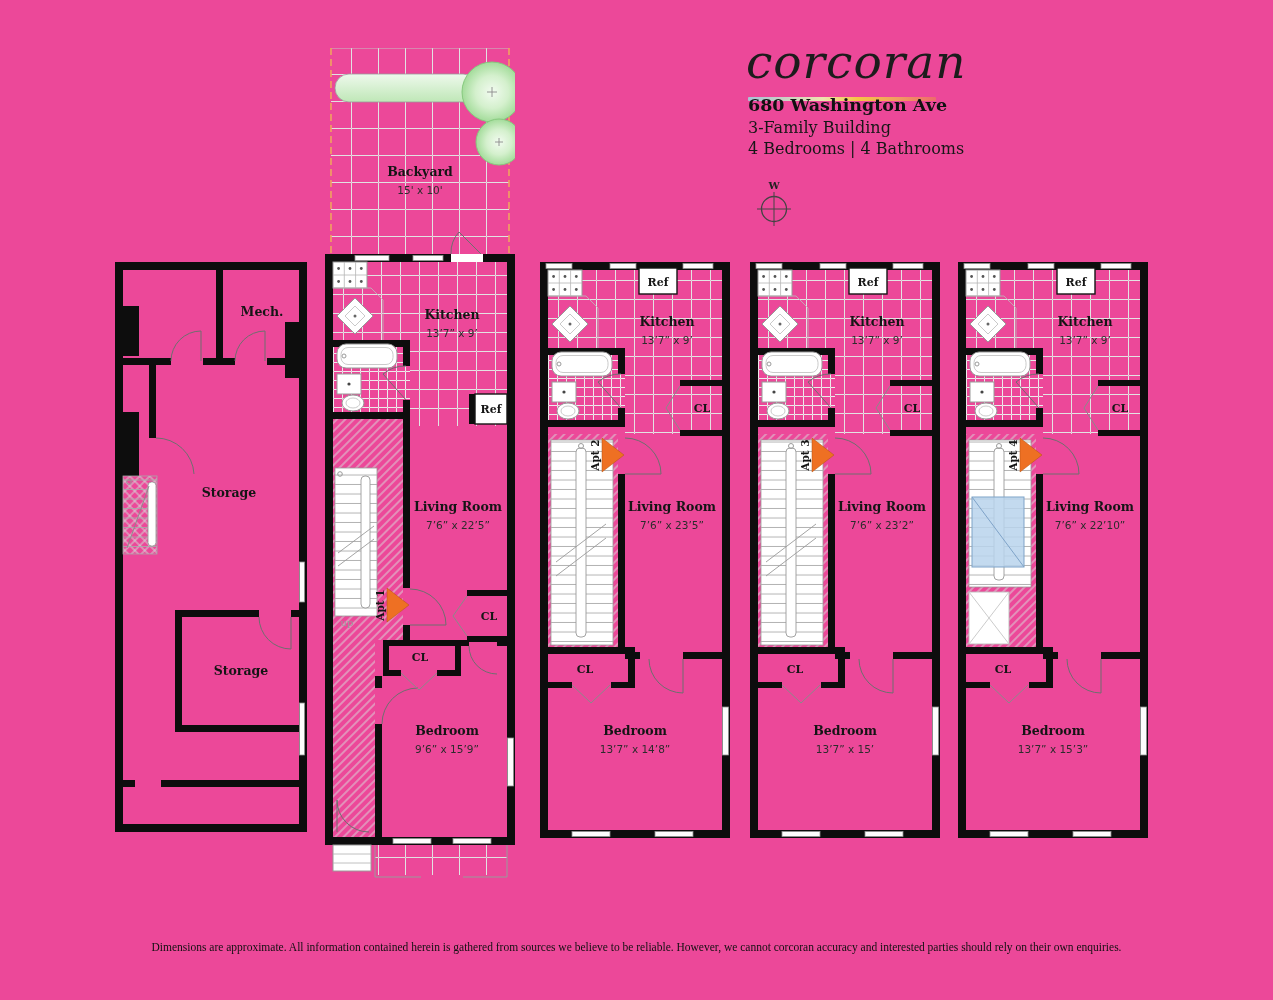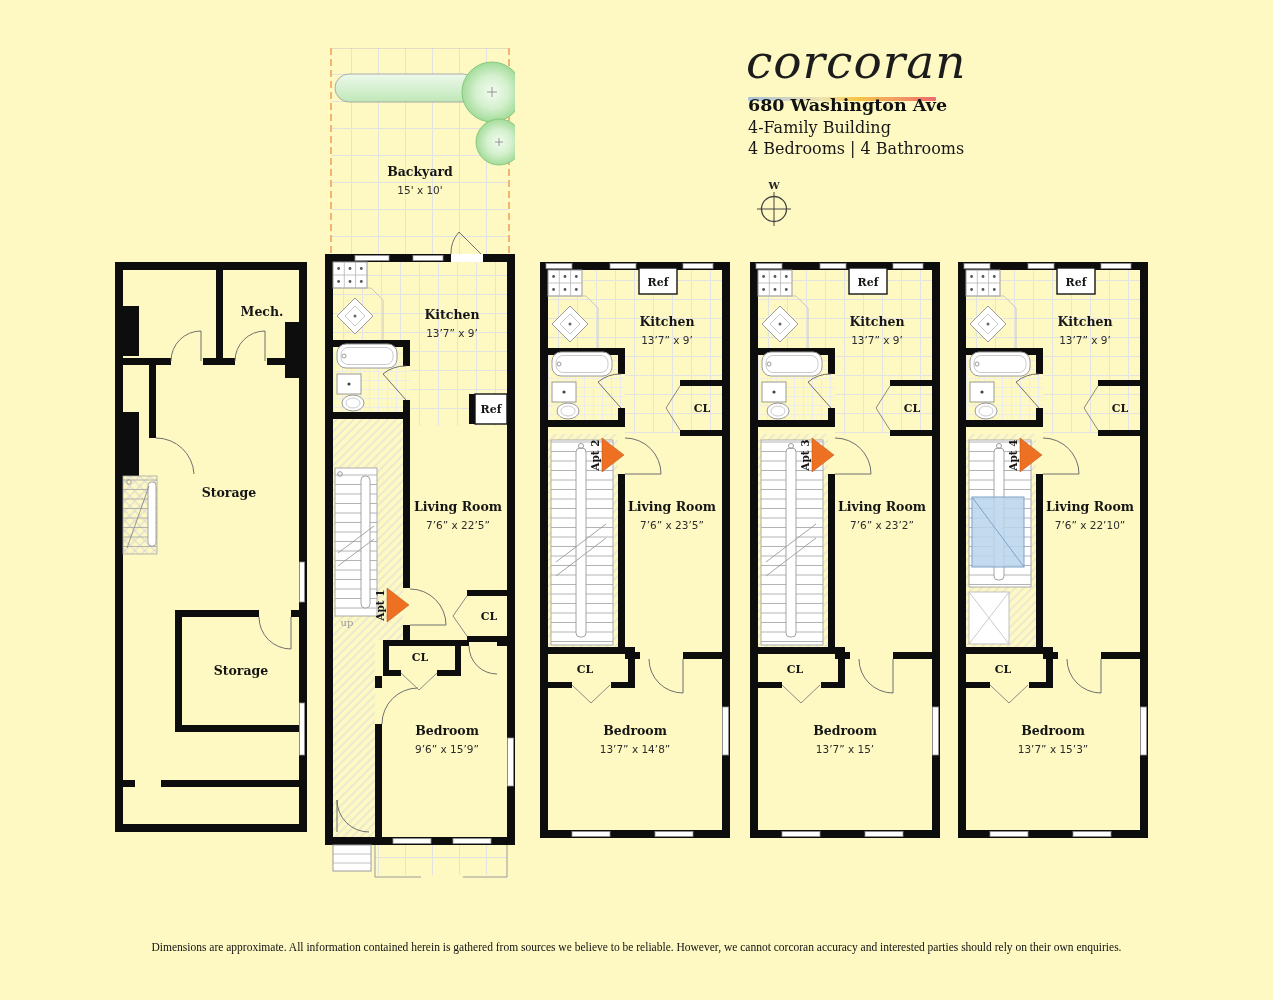--- a/index.html
+++ b/index.html
@@ -1,16 +1,16 @@
 <!DOCTYPE html>
 <html><head>
 <meta charset="utf-8">
 <style>
   html,body{margin:0;padding:0;background:#fff;}
-  #page{position:relative;width:1273px;height:1000px;background:#fef9c3;overflow:hidden;
+  #page{position:relative;width:1273px;height:1000px;background:#ec4899;overflow:hidden;
         font-family:"Liberation Serif", serif;}
   .plan{position:absolute;}
   
   #logo{position:absolute;left:746px;top:34px;font:italic 47px "DejaVu Serif", serif;
         color:#1c1c1c;letter-spacing:1px;}
   #gradbar{position:absolute;left:748px;top:97px;width:188px;height:4px;border-radius:1px;
         background:linear-gradient(90deg,#a9c3d6 0%,#cfd3c2 22%,#efe3ae 40%,#f6c545 58%,#f19b62 80%,#ee6a6c 100%);}
   #addr{position:absolute;left:748px;top:95px;color:#111;}
   #addr .a1{font:bold 17.5px "DejaVu Serif", serif;margin-bottom:3px;}
   #addr .a2,#addr .a3{font:16px "DejaVu Serif", serif;margin-bottom:2px;color:#171717;}
@@ -64,21 +64,21 @@
           <stop offset="0%" stop-color="#eef9ec"></stop>
           <stop offset="100%" stop-color="#bfe7b7"></stop>
         </linearGradient>
   </defs>
 </svg>
 
 <div id="logo">corcoran</div>
 <div id="gradbar"></div>
 <div id="addr">
   <div class="a1">680 Washington Ave</div>
-  <div class="a2">4-Family Building</div>
+  <div class="a2">3-Family Building</div>
   <div class="a3">4 Bedrooms | 4 Bathrooms</div>
 </div>
 <svg class="plan" style="left:753px;top:178px" width="44" height="50">
   <text class="compass-w" x="21" y="11">W</text>
   <circle cx="21" cy="31" r="12.5" fill="none" stroke="#444" stroke-width="1.3"></circle>
   <path d="M21 14V48M4 31H38" stroke="#444" stroke-width="1"></path>
 </svg>
 
 <svg class="plan" style="left:115px;top:262px" width="192" height="570">
   <g class="wall">

